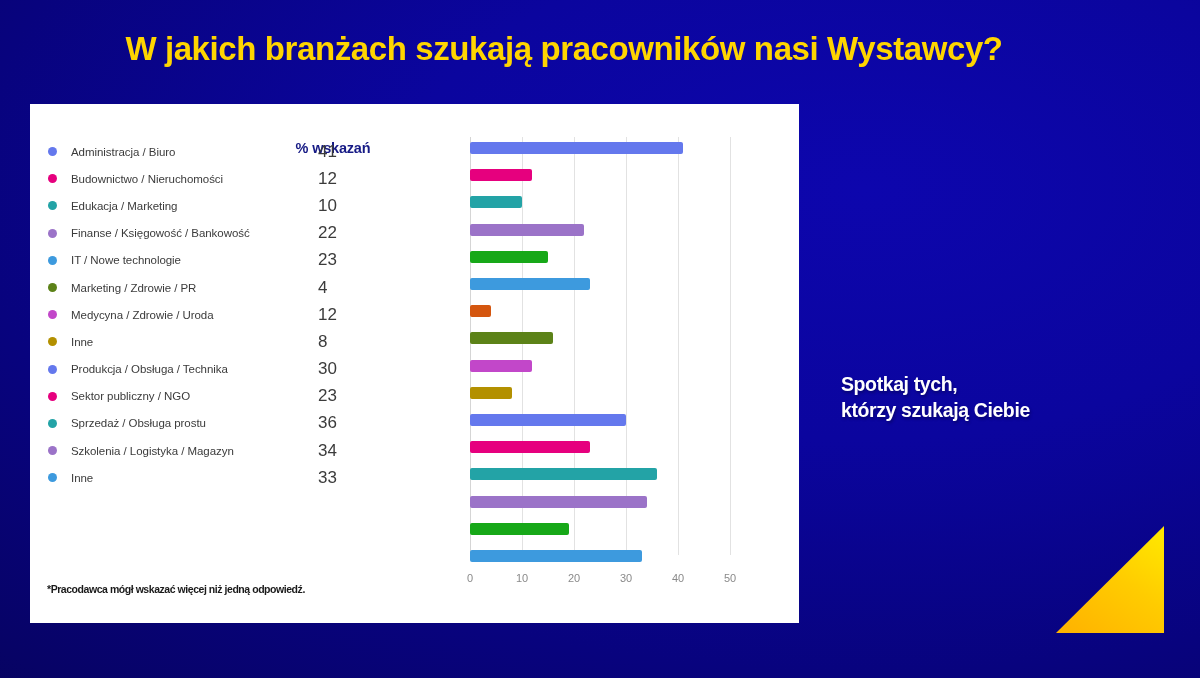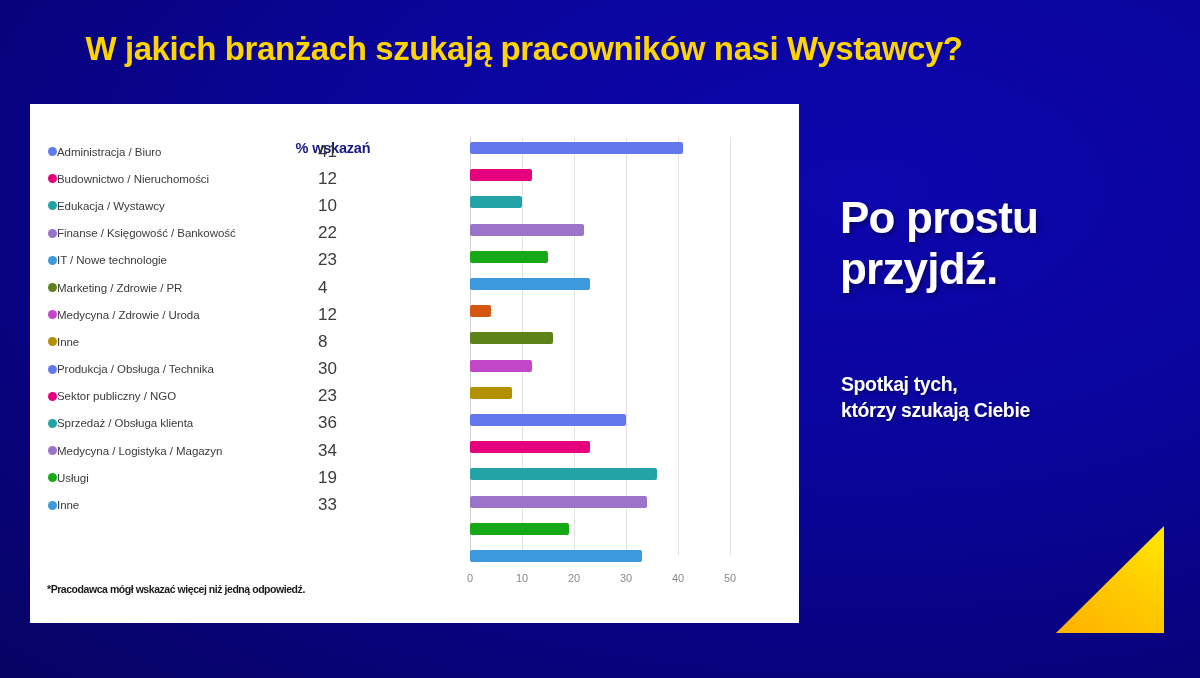--- a/index.html
+++ b/index.html
@@ -23,20 +23,21 @@
     position: absolute;
     left: 0;
     top: 30px;
     width: 1048px;
     text-align: center;
     color: #ffd500;
     font-size: 33px;
     font-weight: bold;
     letter-spacing: -0.4px;
     white-space: nowrap;
+    padding-left: 40px;
   }
 
   
   #chart-card {
     position: absolute;
     left: 30px;
     top: 104px;
     width: 769px;
     height: 519px;
     background: #ffffff;
@@ -70,21 +71,21 @@
     align-items: center;
   }
   .legend-dot {
     width: 9px;
     height: 9px;
     border-radius: 50%;
     flex: 0 0 auto;
     margin-left: 2px;
   }
   .legend-label {
-    margin-left: 0;
+    margin-left: 14px;
     font-size: 11.5px;
     color: #3b3b3b;
     white-space: nowrap;
     letter-spacing: -0.05px;
   }
   .legend-value {
     position: absolute;
     left: 272px;
     width: 36px;
     text-align: left;
@@ -184,21 +185,21 @@
           <span class="legend-label">Administracja / Biuro</span>
           <span class="legend-value">41</span>
         </div>
         <div class="legend-row">
           <span class="legend-dot" style="background: rgb(230, 0, 126);"></span>
           <span class="legend-label">Budownictwo / Nieruchomości</span>
           <span class="legend-value">12</span>
         </div>
         <div class="legend-row">
           <span class="legend-dot" style="background: rgb(35, 163, 166);"></span>
-          <span class="legend-label">Edukacja / Wystawcy</span>
+          <span class="legend-label">Edukacja / Marketing</span>
           <span class="legend-value">10</span>
         </div>
         <div class="legend-row">
           <span class="legend-dot" style="background: rgb(155, 115, 200);"></span>
           <span class="legend-label">Finanse / Księgowość / Bankowość</span>
           <span class="legend-value">22</span>
         </div>
         <div class="legend-row">
           <span class="legend-dot" style="background: rgb(61, 154, 222);"></span>
           <span class="legend-label">IT / Nowe technologie</span>
@@ -224,32 +225,27 @@
           <span class="legend-label">Produkcja / Obsługa / Technika</span>
           <span class="legend-value">30</span>
         </div>
         <div class="legend-row">
           <span class="legend-dot" style="background: rgb(230, 0, 126);"></span>
           <span class="legend-label">Sektor publiczny / NGO</span>
           <span class="legend-value">23</span>
         </div>
         <div class="legend-row">
           <span class="legend-dot" style="background: rgb(35, 163, 166);"></span>
-          <span class="legend-label">Sprzedaż / Obsługa klienta</span>
+          <span class="legend-label">Sprzedaż / Obsługa prostu</span>
           <span class="legend-value">36</span>
         </div>
         <div class="legend-row">
           <span class="legend-dot" style="background: rgb(155, 115, 200);"></span>
-          <span class="legend-label">Medycyna / Logistyka / Magazyn</span>
+          <span class="legend-label">Szkolenia / Logistyka / Magazyn</span>
           <span class="legend-value">34</span>
-        </div>
-        <div class="legend-row">
-          <span class="legend-dot" style="background: rgb(23, 168, 24);"></span>
-          <span class="legend-label">Usługi</span>
-          <span class="legend-value">19</span>
         </div>
         <div class="legend-row">
           <span class="legend-dot" style="background: rgb(61, 154, 222);"></span>
           <span class="legend-label">Inne</span>
           <span class="legend-value">33</span>
         </div>
       </div>
 
     <div id="plot">
         <div class="gridline axis0" style="left: 29px;"></div>
@@ -278,24 +274,20 @@
         <div class="bar" title="Sektor publiczny / NGO: 23" style="left: 29px; top: 304.2px; width: 119.6px; background: rgb(230, 0, 126);"></div>
         <div class="bar" title="Sprzedaż / Obsługa klienta: 36" style="left: 29px; top: 331.4px; width: 187.2px; background: rgb(35, 163, 166);"></div>
         <div class="bar" title="Transport / Logistyka / Magazyn: 34" style="left: 29px; top: 358.6px; width: 176.8px; background: rgb(155, 115, 200);"></div>
         <div class="bar" title="Usługi: 19" style="left: 29px; top: 385.8px; width: 98.8px; background: rgb(23, 168, 24);"></div>
         <div class="bar" title="Inne: 33" style="left: 29px; top: 413px; width: 171.6px; background: rgb(61, 154, 222);"></div>
       </div>
 
     <div id="footnote">*Pracodawca mógł wskazać więcej niż jedną odpowiedź.</div>
   </div>
 
-  <div id="slogan">
-    <div>Po prostu</div>
-    <div>przyjdź.</div>
-  </div>
 
   <div id="subcopy">
     <div>Spotkaj tych,</div>
     <div>którzy szukają Ciebie</div>
   </div>
 
   <svg id="corner-triangle" viewBox="0 0 108 107">
     <defs>
       <linearGradient id="triGrad" x1="0.15" y1="1" x2="0.85" y2="0">
         <stop offset="0%" stop-color="#ffb400"></stop>

